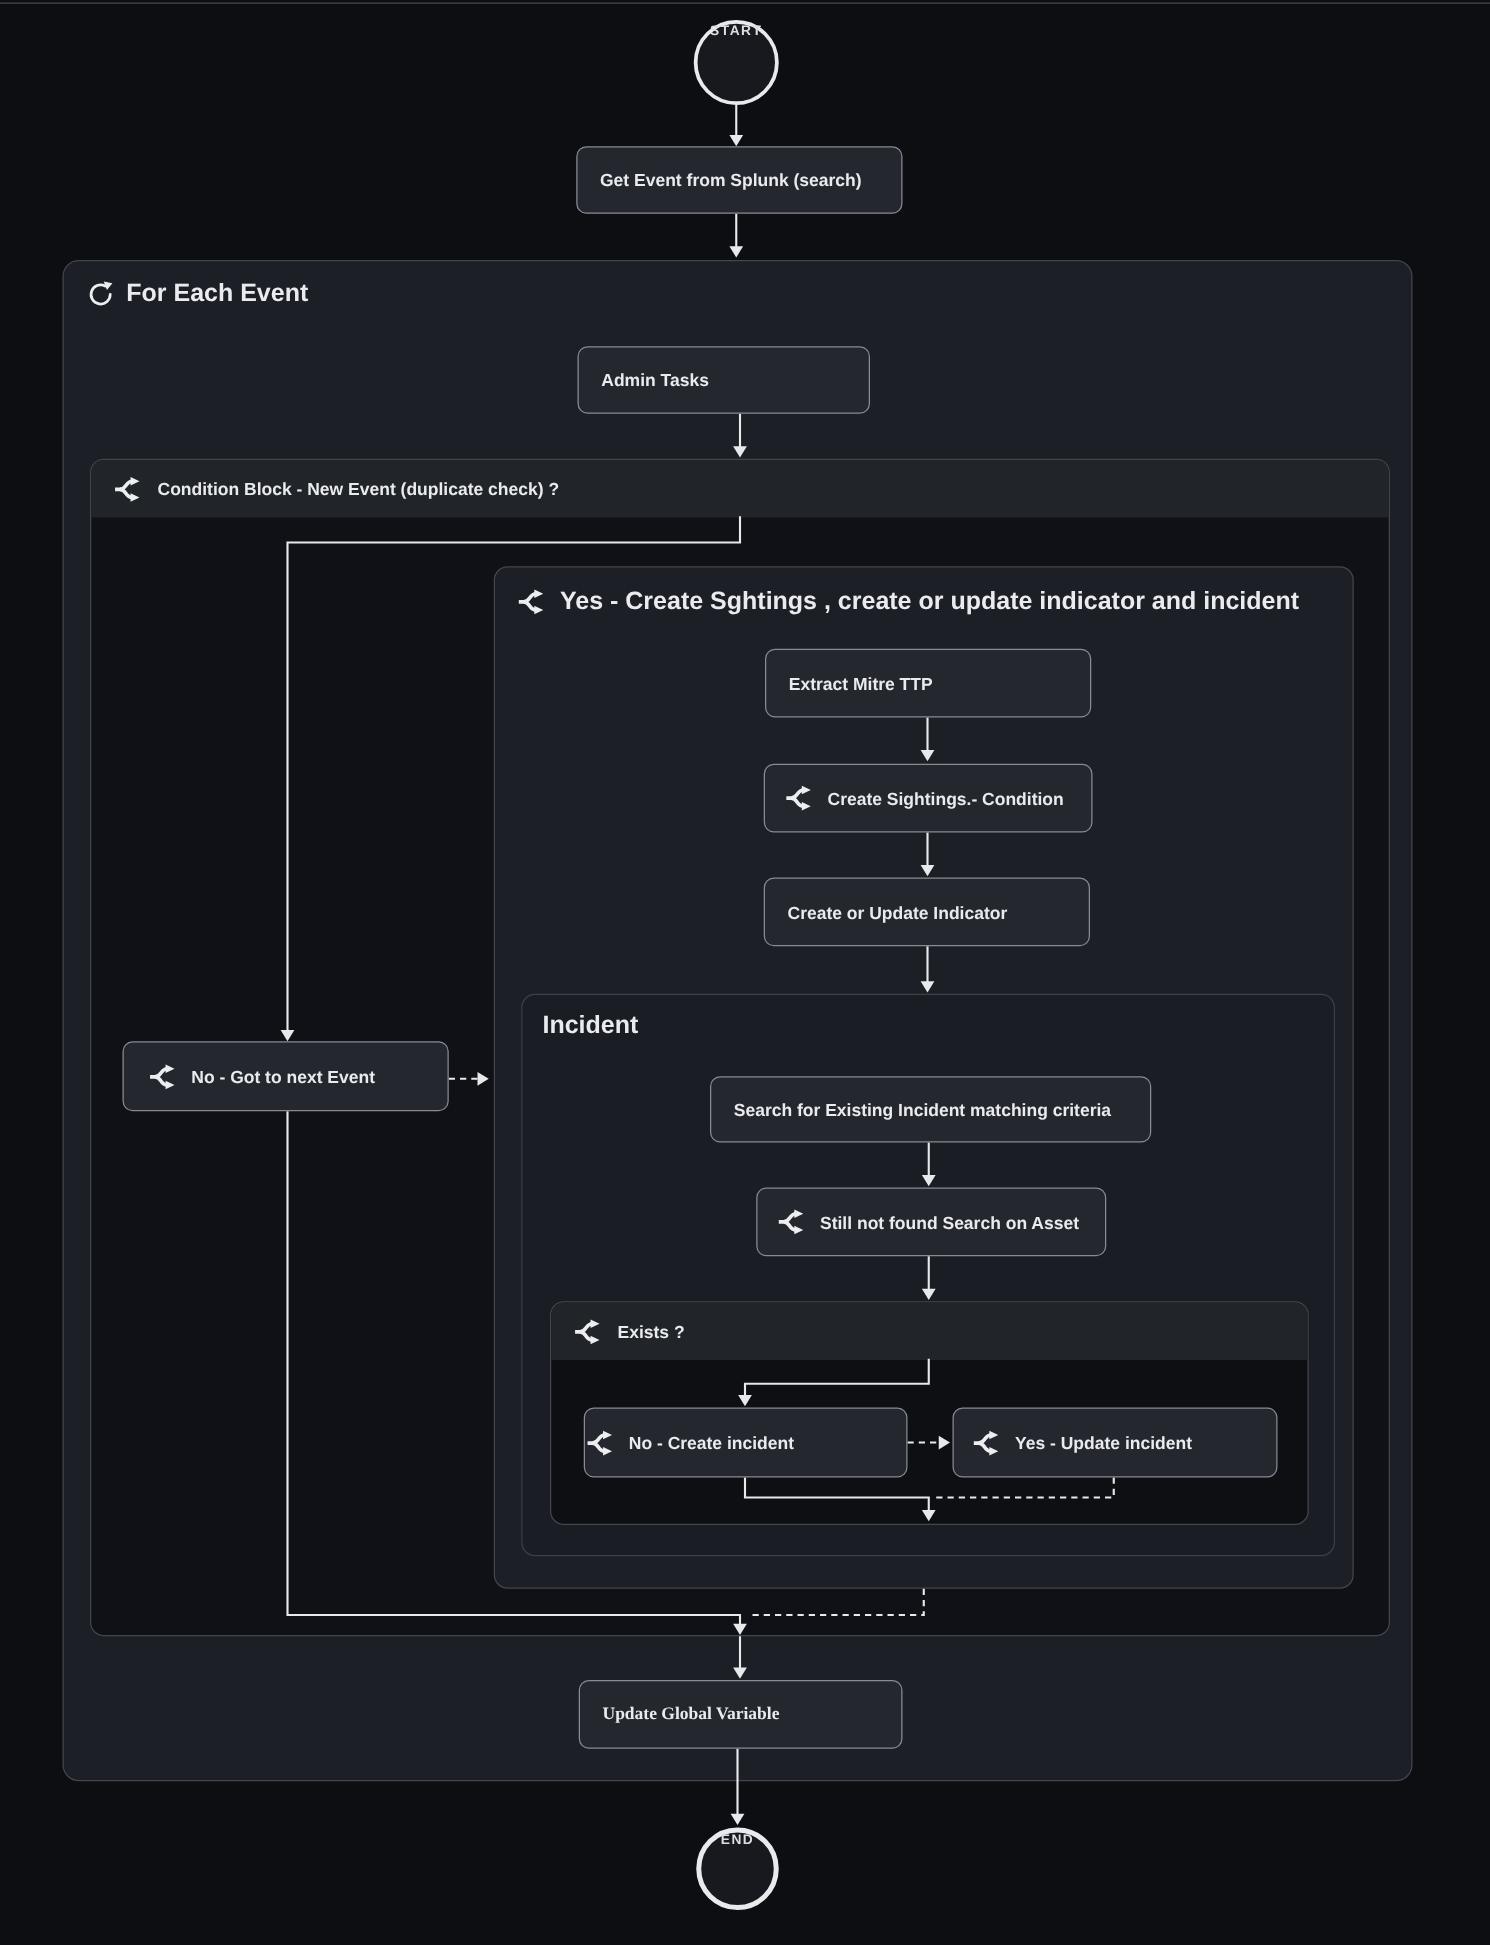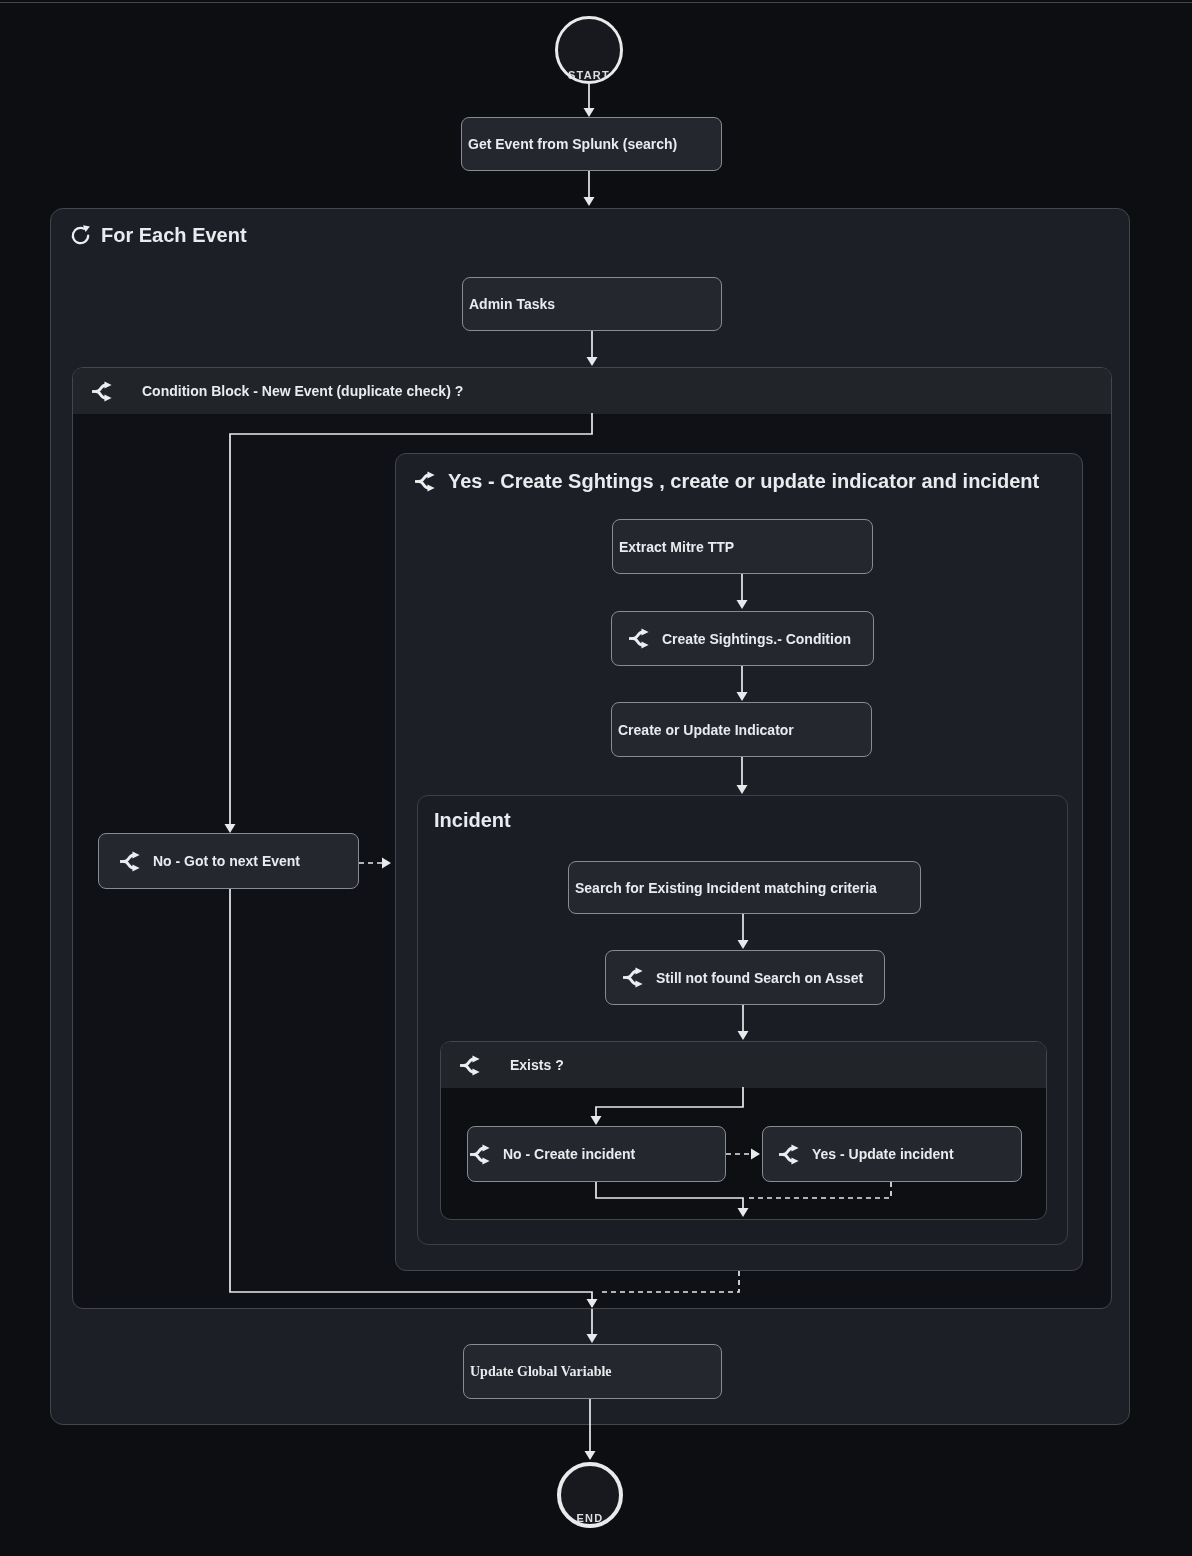--- a/index.html
+++ b/index.html
@@ -14,39 +14,39 @@
     background:var(--panel-bg,#1c1f25);
     border:1px solid var(--panel-border,#42464d);
     border-radius:13px;
   }
   .panel.incident{background:var(--incident-bg,#1a1d23);border-color:#3b4046;border-radius:11px;}
   .panel.cond{background:var(--dark-body-bg,#101116);border-radius:11px;}
   .panel.cond.darker{background:var(--darker-body-bg,#0e0f13);}
   .cond-header{
     position:absolute;left:0;right:0;top:0;height:46px;box-sizing:border-box;
     background:var(--header-bg,#212429);border-radius:10px 10px 0 0;
-    display:flex;align-items:center;gap:26px;padding-left:18px;
+    display:flex;align-items:center;gap:10px;padding-left:18px;
     font-weight:700;font-size:14px;color:var(--text,#e9ebee);white-space:nowrap;
   }
   .panel-label{
     position:absolute;display:flex;align-items:center;gap:9px;
     font-weight:700;font-size:20px;color:var(--text,#e9ebee);white-space:nowrap;
   }
   .node{
     position:absolute;box-sizing:border-box;
     background:var(--node-bg,#24272e);
     border:1.3px solid var(--node-border,#868b94);
     border-radius:8px;
-    display:flex;align-items:center;gap:9px;padding-left:6px;
+    display:flex;align-items:center;gap:9px;padding-left:18px;
     font-weight:700;font-size:14px;color:var(--text,#e9ebee);white-space:nowrap;
   }
   .circle{
     position:absolute;box-sizing:border-box;border-radius:50%;
     background:var(--circle-bg,#17191e);border:3.5px solid #e8eaec;
-    display:flex;align-items:flex-end;justify-content:center;
+    display:flex;align-items:flex-start;justify-content:center;
     font-size:11px;font-weight:700;letter-spacing:1.2px;color:#dcdfe2;
   }
   .icon{display:inline-flex;flex:0 0 auto;line-height:0;}
   svg.wires{position:absolute;left:0;top:0;pointer-events:none;}
   svg.wires *{vector-effect:non-scaling-stroke;}
   .wire{fill:none;stroke:var(--line,#e7e9eb);stroke-width:1.7;}
   .wire.dashed{stroke-dasharray:5 4;}
   .head{fill:var(--line,#e7e9eb);stroke:none;}
 </style>
 </head>
@@ -192,21 +192,21 @@
     <span>START</span>
   </div>
   <div class="circle" style="left:557px;top:1462px;width:66px;height:66px;border-width:4px;">
     <span>END</span>
   </div>
 
   <div class="node" style="left:461px;top:117px;width:261px;height:54px;">
     <span>Get Event from Splunk (search)</span>
   </div>
 
-  <div class="node" style="left:462px;top:277px;width:260px;height:54px;">
+  <div class="node" style="left:462px;top:277px;width:234px;height:54px;">
     <span>Admin Tasks</span>
   </div>
 
   <div class="node" style="left:612px;top:519px;width:261px;height:55px;">
     <span>Extract Mitre TTP</span>
   </div>
 
   <div class="node" style="left:611px;top:611px;width:263px;height:55px;padding-left:16px;">
     <span class="icon">
       <svg width="25" height="21" viewBox="0 0 26 22">

